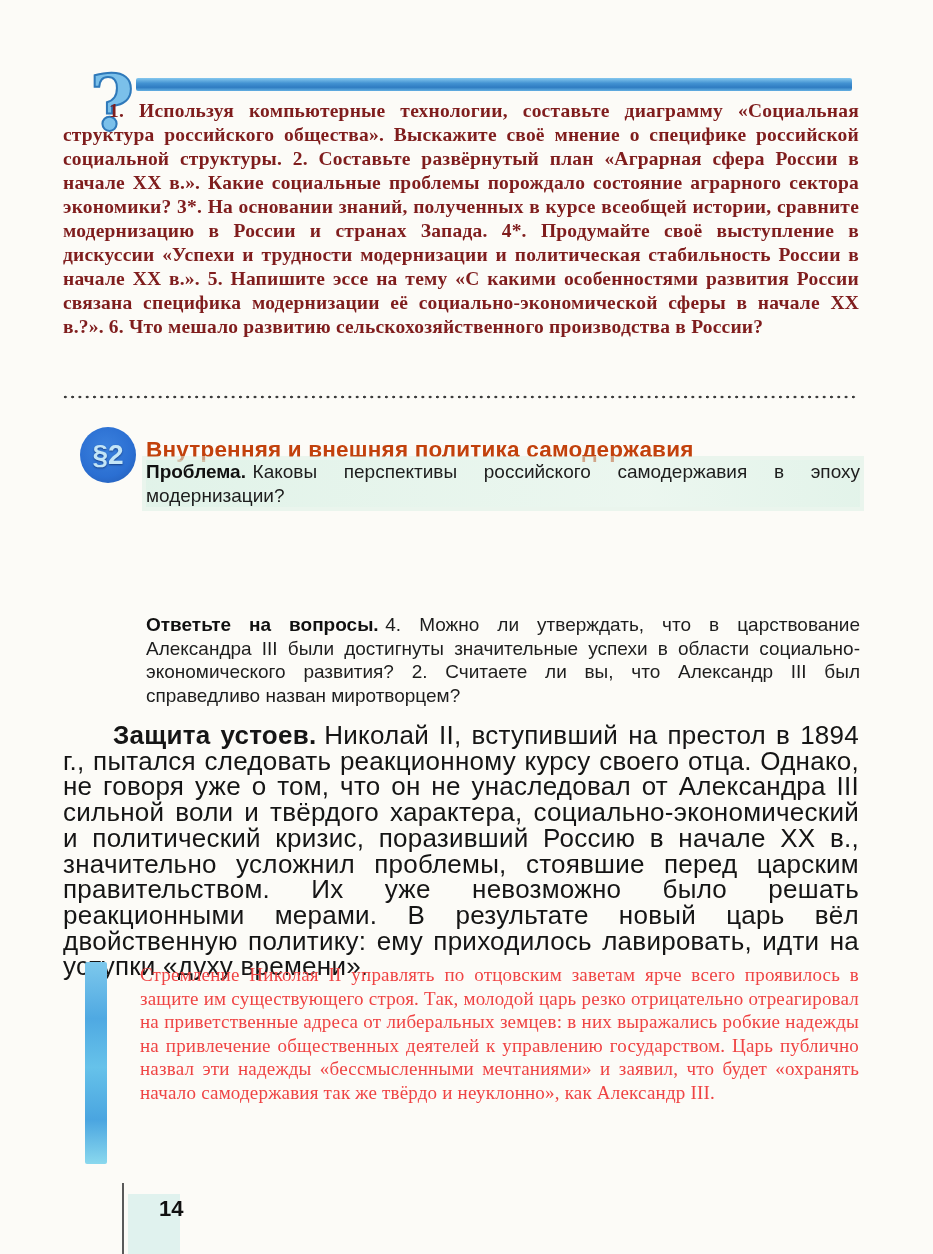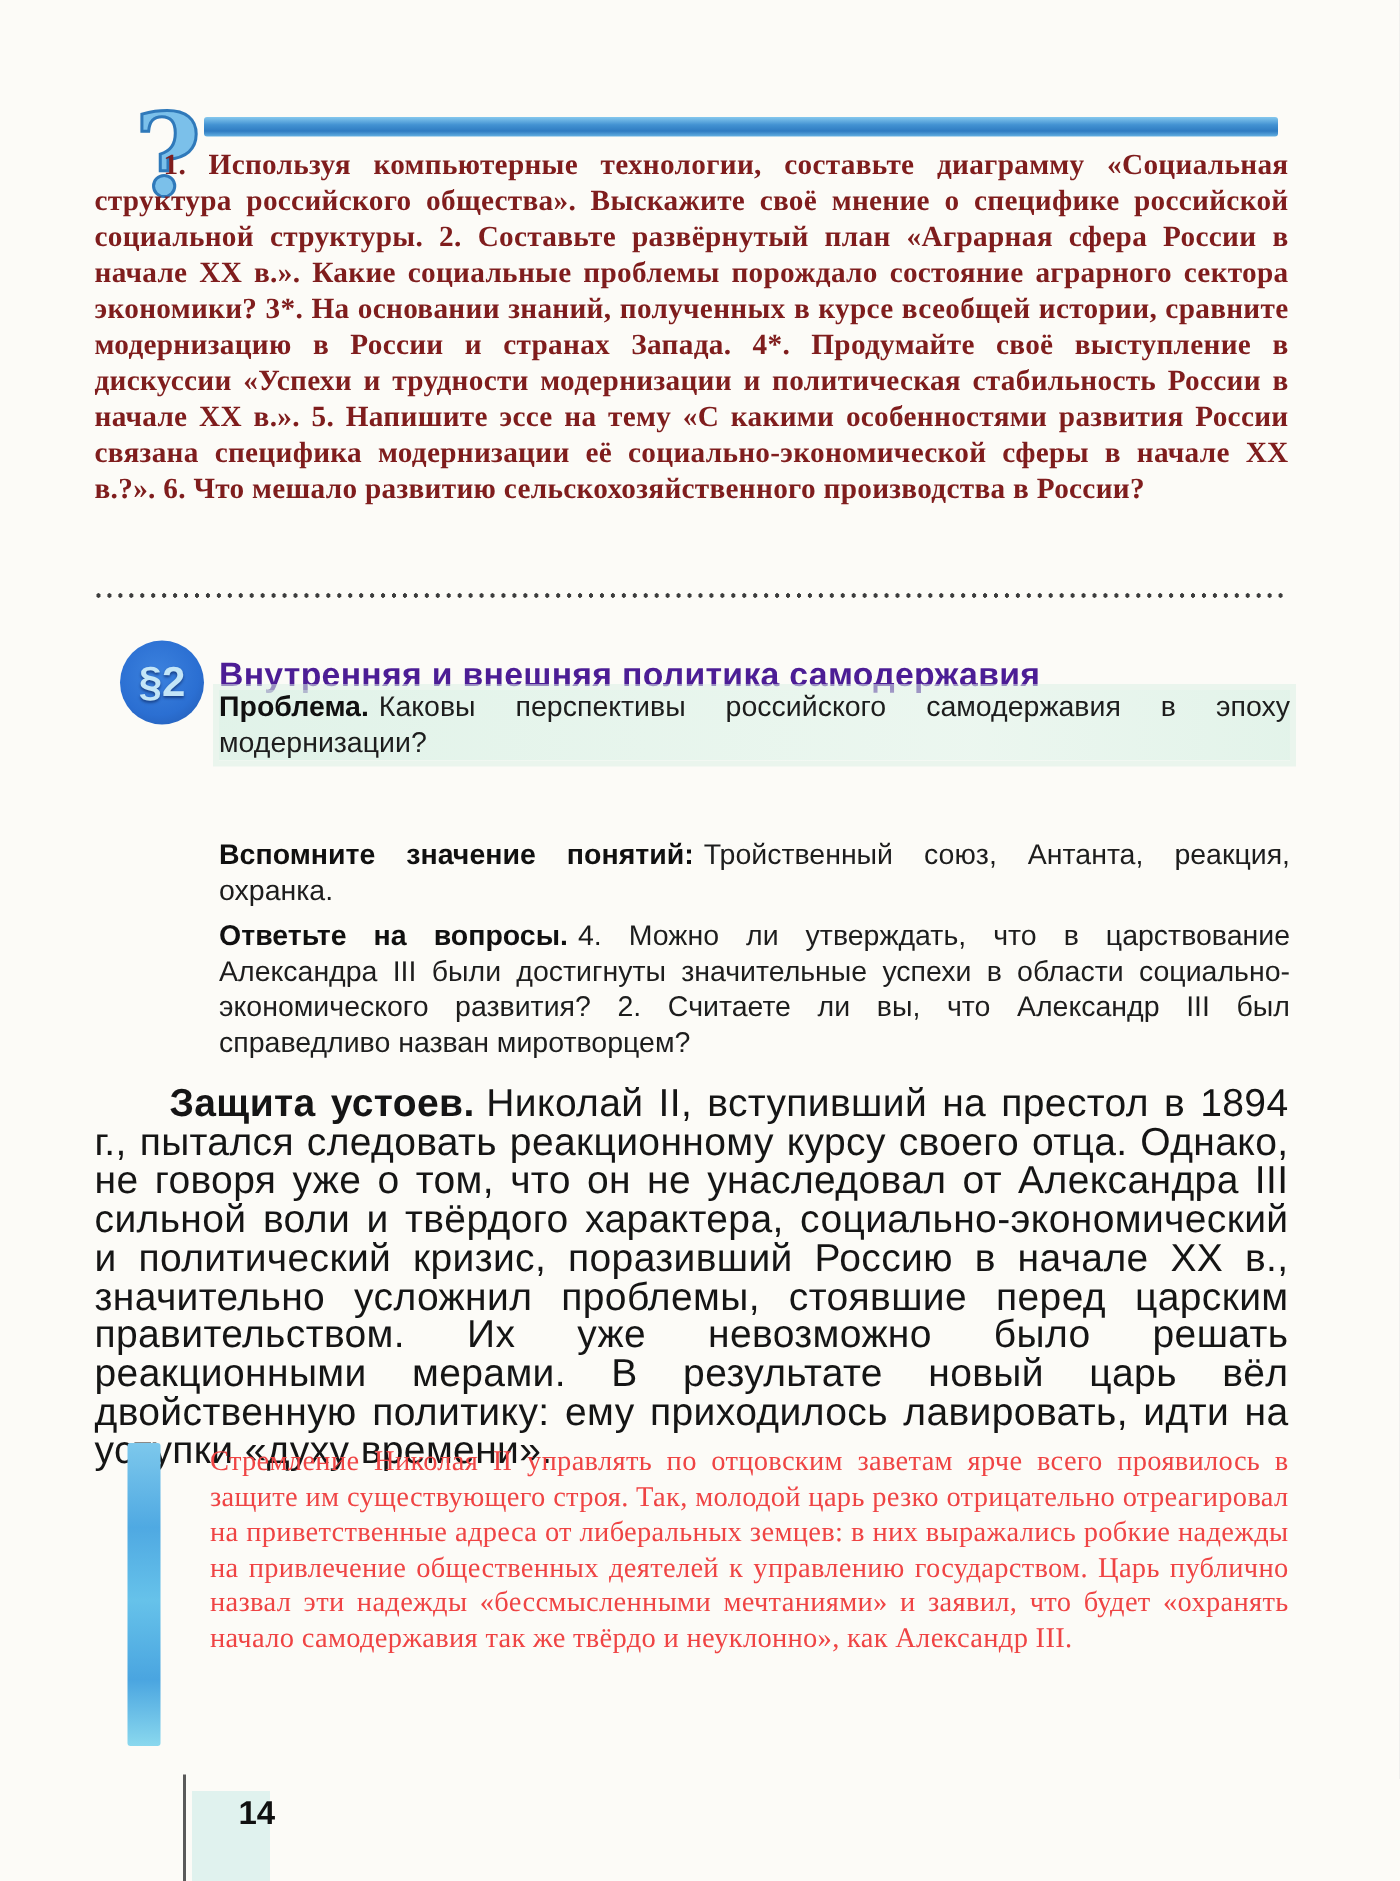--- a/index.html
+++ b/index.html
@@ -93,21 +93,21 @@
 
   .section-title {
     position: absolute;
     left: 146px;
     top: 437px;
     width: 706px;
     font-family: "Liberation Sans", sans-serif;
     font-size: 22.5px;
     font-weight: bold;
     letter-spacing: 0.2px;
-    color: #4c1d95;
+    color: #c2410c;
   }
 
   
   .sans-block {
     position: absolute;
     left: 146px;
     width: 714px;
     font-family: "Liberation Sans", sans-serif;
     font-size: 19px;
     line-height: 23.5px;
@@ -213,21 +213,20 @@
   </div>
 
   <div class="dotted-divider"></div>
 
   <div class="section-badge">§2</div>
 
   <h1 class="section-title">Внутренняя и внешняя политика самодержавия</h1>
 
   <p class="sans-block problem-block"><span class="lead">Проблема.</span><span>Каковы перспективы российского самодержавия в эпоху модернизации?</span></p>
 
-  <p class="sans-block recall-block"><span class="lead">Вспомните значение понятий:</span><span>Тройственный союз, Антанта, реакция, охранка.</span></p>
 
   <p class="sans-block answer-block"><span class="lead">Ответьте на вопросы.</span><span>4. Можно ли утверждать, что в царствование Александра III были достигнуты значительные успехи в области социально-экономического развития? 2. Считаете ли вы, что Александр III был справедливо назван миротворцем?</span></p>
 
   <p class="main-paragraph"><span class="lead">Защита устоев.</span><span>Николай II, вступивший на престол в 1894 г., пытался следовать реакционному курсу своего отца. Однако, не говоря уже о том, что он не унаследовал от Александра III сильной воли и твёрдого характера, социально-экономический и политический кризис, поразивший Россию в начале XX в., значительно усложнил проблемы, стоявшие перед царским правительством. Их уже невозможно было решать реакционными мерами. В результате новый царь вёл двойственную политику: ему приходилось лавировать, идти на уступки «духу времени».</span></p>
 
   <div class="aside-bar"></div>
 
   <p class="aside-paragraph">Стремление Николая II управлять по отцовским заветам ярче всего проявилось в защите им существующего строя. Так, молодой царь резко отрицательно отреагировал на приветственные адреса от либеральных земцев: в них выражались робкие надежды на привлечение общественных деятелей к управлению государством. Царь публично назвал эти надежды «бессмысленными мечтаниями» и заявил, что будет «охранять начало самодержавия так же твёрдо и неуклонно», как Александр III.</p>
 
   <div class="footer-patch"></div>

